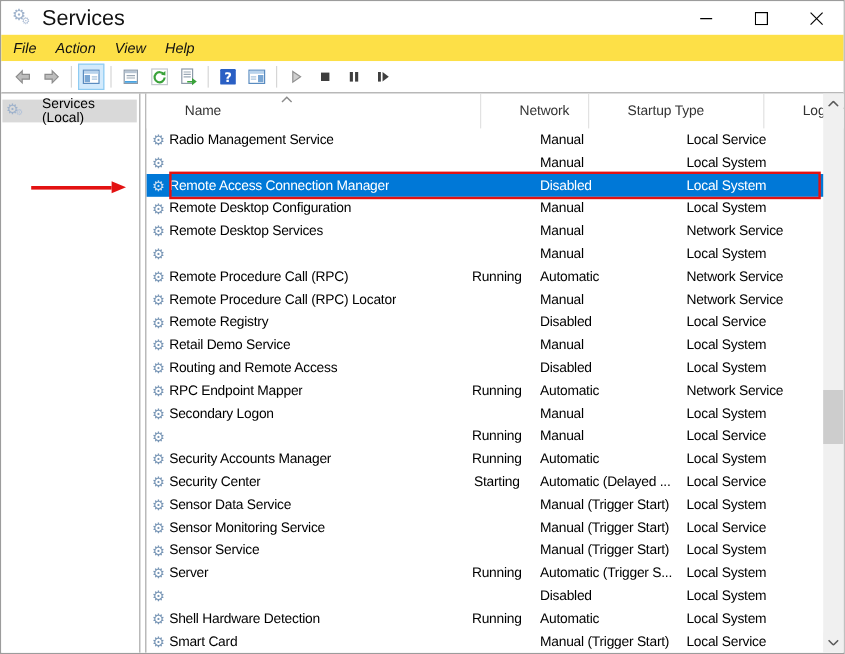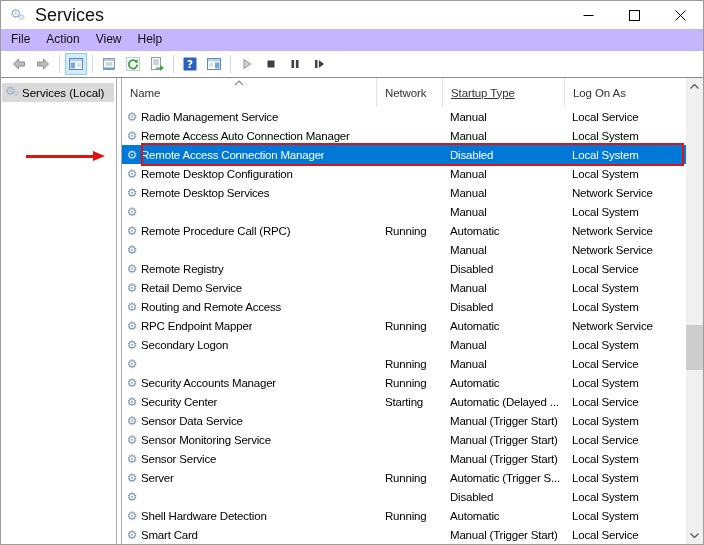--- a/index.html
+++ b/index.html
@@ -12,55 +12,55 @@
   
   .titlebar{position:absolute;top:0;left:0;right:0;height:28px;display:flex;align-items:center;background:#fff;}
   .app-icon{position:relative;width:18px;height:16px;margin-left:9px;}
   .gearglyph{font-family:"DejaVu Sans",sans-serif;line-height:1;color:#8ea6c4;}
   .app-icon .g1{position:absolute;left:0;top:0;font-size:13px;color:#9db1cb;}
   .app-icon .g2{position:absolute;left:8px;top:7px;font-size:8px;color:#b3c2d8;}
   .title-text{margin-left:7px;font-size:18px;color:#111;}
   .winbtns{position:absolute;right:0;top:0;height:28px;display:flex;}
   .winbtn{width:46px;height:28px;display:flex;align-items:center;justify-content:center;background:transparent;border:none;padding:0;}
   
-  .menubar{position:absolute;top:28px;left:0;right:0;height:22px;display:flex;align-items:flex-start;background:#c4b5fd;padding-left:2px;}
+  .menubar{position:absolute;top:28px;left:0;right:0;height:22px;display:flex;align-items:center;background:#fde047;padding-left:2px;font-style:italic;}
   .menu-item{padding:3px 8px;color:#111;}
   
   .toolbar{position:absolute;top:50px;left:0;right:0;height:26px;display:flex;align-items:center;background:#fff;border-bottom:1px solid #8a8a8a;padding-left:6px;}
   .tbtn{width:22px;height:22px;display:flex;align-items:center;justify-content:center;border:1px solid transparent;background:transparent;padding:0;margin:0 1px;}
   .tbtn.active{background:#d3eafc;border:1px solid #8ecbf2;}
   .tsep{width:1px;height:18px;background:#d6d6d6;margin:0 4px;}
   
   .main{position:absolute;top:77px;left:0;right:0;bottom:0;display:flex;}
   .sidebar{position:relative;width:115px;border-right:1px solid #a9a9a9;background:#fff;flex:none;}
   .tree-item{margin:5px 2px 0 1px;height:19px;display:flex;align-items:center;background:#d9d9d9;padding-left:3px;}
   .tree-item .ticon{position:relative;width:17px;height:15px;flex:none;}
   .tree-item .g1{position:absolute;left:0;top:0;font-size:12px;color:#9db1cb;}
   .tree-item .g2{position:absolute;left:8px;top:6px;font-size:7px;color:#b3c2d8;}
-  .tree-item .tlabel{margin-left:0;font-size:11.5px;}
+  .tree-item .tlabel{margin-left:13px;font-size:11.5px;}
   .gap{width:4px;background:#fff;flex:none;}
   
   .red-arrow{position:absolute;left:25px;top:72px;width:79px;height:12px;pointer-events:none;}
   .red-arrow .shaft{position:absolute;left:0;top:5px;width:67px;height:2.5px;background:#e31212;}
   .red-arrow .head{position:absolute;right:0;top:1px;width:0;height:0;border-left:12px solid #e31212;border-top:5.5px solid transparent;border-bottom:5.5px solid transparent;}
   
   .list{position:relative;flex:1;border-left:1px solid #a9a9a9;background:#fff;overflow:hidden;}
   .list-header{position:absolute;top:0;left:0;height:29px;display:flex;background:#fff;}
-  .hcell{box-sizing:border-box;border-right:1px solid #e2e2e2;padding:0 0 0 8px;display:flex;align-items:center;font-size:11.5px;color:#333;letter-spacing:-0.1px;}
+  .hcell{box-sizing:border-box;border-right:1px solid #e2e2e2;padding:0 0 0 8px;display:flex;align-items:center;font-size:11.5px;color:#333;letter-spacing:-0.1px;margin-left:24px;}
   .h-name{width:255px;}
   .h-status{width:66px;}
-  .h-startup{width:122px;text-decoration:underline;}
+  .h-startup{width:122px;}
   .h-logon{width:122px;}
   .sort-chevron{position:absolute;left:112px;top:2px;}
   .rows{position:absolute;top:29px;left:0;width:565px;}
   .srow{height:19px;display:flex;align-items:center;color:#000;}
   .srow.selected{color:#fff;}
   .cell{box-sizing:border-box;flex:none;white-space:nowrap;font-size:11.5px;letter-spacing:-0.2px;}
   .c-name{width:255px;display:flex;align-items:center;overflow:hidden;}
-  .c-status{width:66px;padding-left:8px;}
+  .c-status{width:66px;padding-left:8px;text-align:center;}
   .c-startup{width:122px;padding-left:7px;}
   .c-logon{width:122px;padding-left:7px;}
   .gear{font-family:"DejaVu Sans",sans-serif;font-size:12px;line-height:1;color:#7795b5;width:16px;text-align:center;flex:none;margin-left:2px;}
   .srow.selected .gear{color:#cfe2f4;}
   .c-name .nm{margin-left:1px;overflow:hidden;text-overflow:ellipsis;white-space:nowrap;}
   
   .anno-box{position:absolute;left:19px;top:65px;width:543px;height:23px;box-sizing:border-box;border:2px solid #e31212;pointer-events:none;}
   
   .vscroll{position:absolute;top:0;right:0;width:17px;bottom:0;background:#f0f0f0;}
   .scroll-btn{position:absolute;left:0;width:17px;height:17px;display:flex;align-items:center;justify-content:center;background:#f0f0f0;border:none;padding:0;}
@@ -229,21 +229,20 @@
               <span class="gear">⚙</span>
               <span class="nm">Radio Management Service</span>
             </span>
             <span class="cell c-status"></span>
             <span class="cell c-startup">Manual</span>
             <span class="cell c-logon">Local Service</span>
           </div>
           <div class="srow">
             <span class="cell c-name">
               <span class="gear">⚙</span>
-              <span class="nm">Remote Access Auto Connection Manager</span>
             </span>
             <span class="cell c-status"></span>
             <span class="cell c-startup">Manual</span>
             <span class="cell c-logon">Local System</span>
           </div>
           <div class="srow selected" style="background: rgb(0, 120, 215); color: rgb(255, 255, 255);">
             <span class="cell c-name">
               <span class="gear">⚙</span>
               <span class="nm">Remote Access Connection Manager</span>
             </span>
@@ -282,20 +281,21 @@
               <span class="gear">⚙</span>
               <span class="nm">Remote Procedure Call (RPC)</span>
             </span>
             <span class="cell c-status">Running</span>
             <span class="cell c-startup">Automatic</span>
             <span class="cell c-logon">Network Service</span>
           </div>
           <div class="srow">
             <span class="cell c-name">
               <span class="gear">⚙</span>
+              <span class="nm">Remote Procedure Call (RPC) Locator</span>
             </span>
             <span class="cell c-status"></span>
             <span class="cell c-startup">Manual</span>
             <span class="cell c-logon">Network Service</span>
           </div>
           <div class="srow">
             <span class="cell c-name">
               <span class="gear">⚙</span>
               <span class="nm">Remote Registry</span>
             </span>

